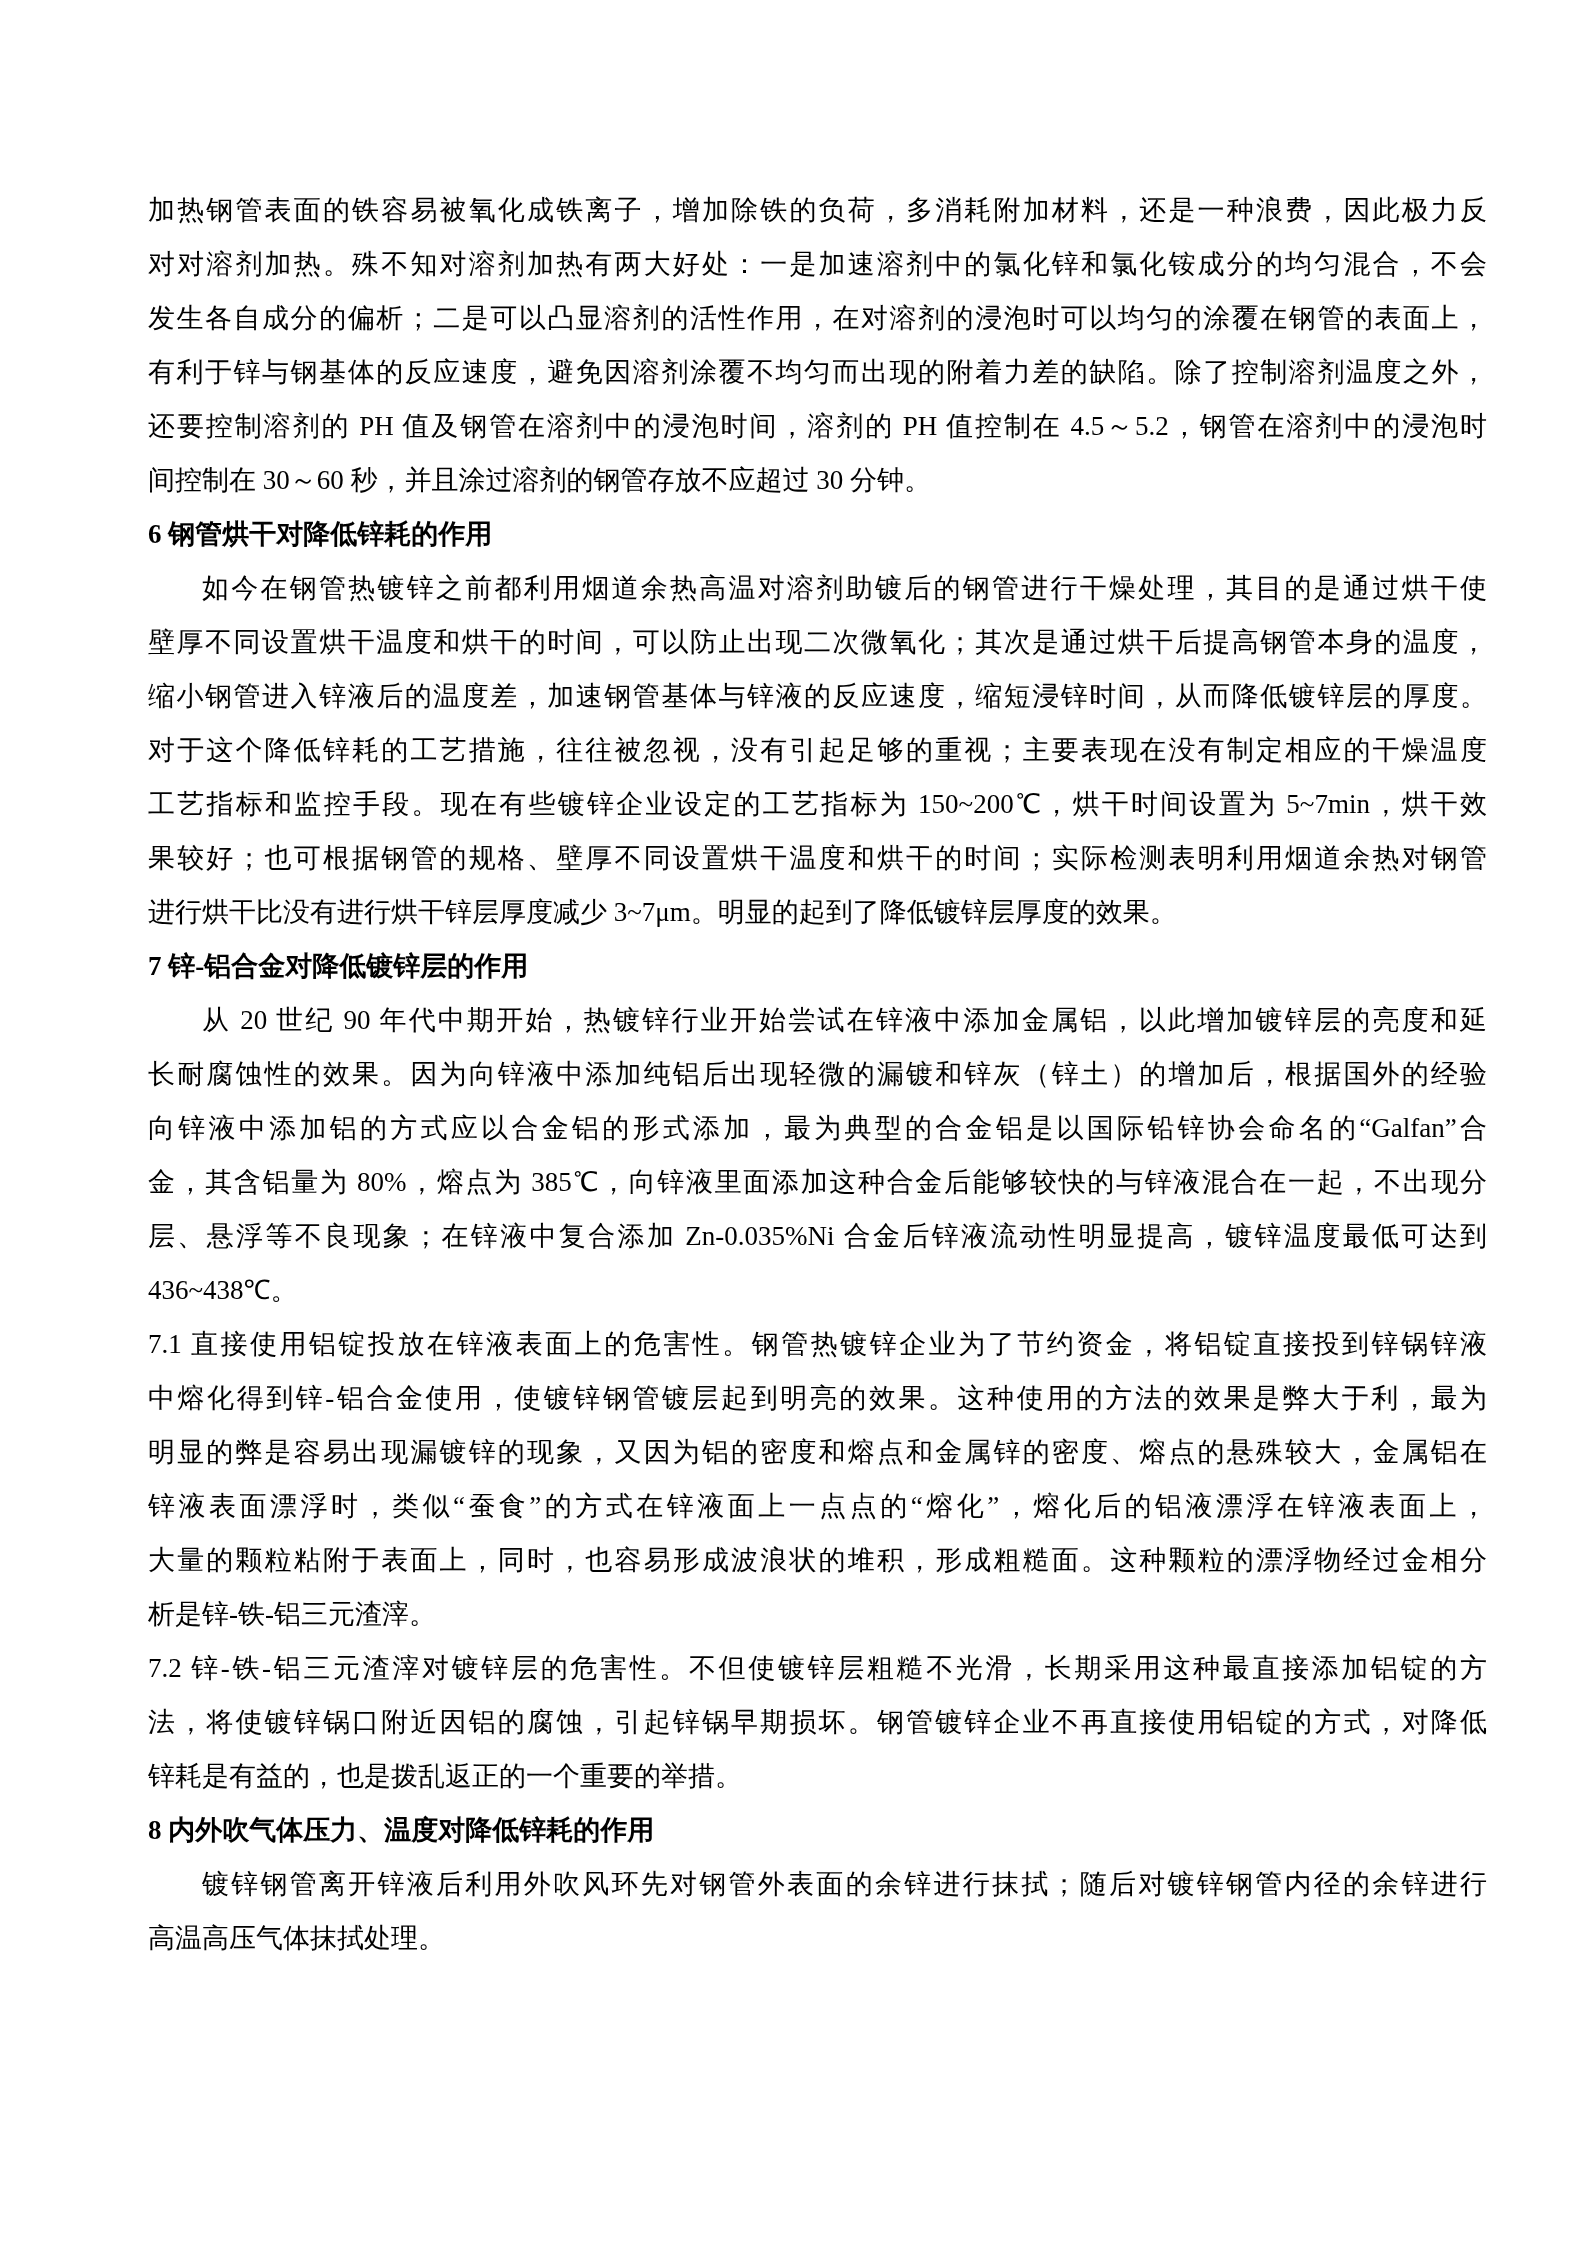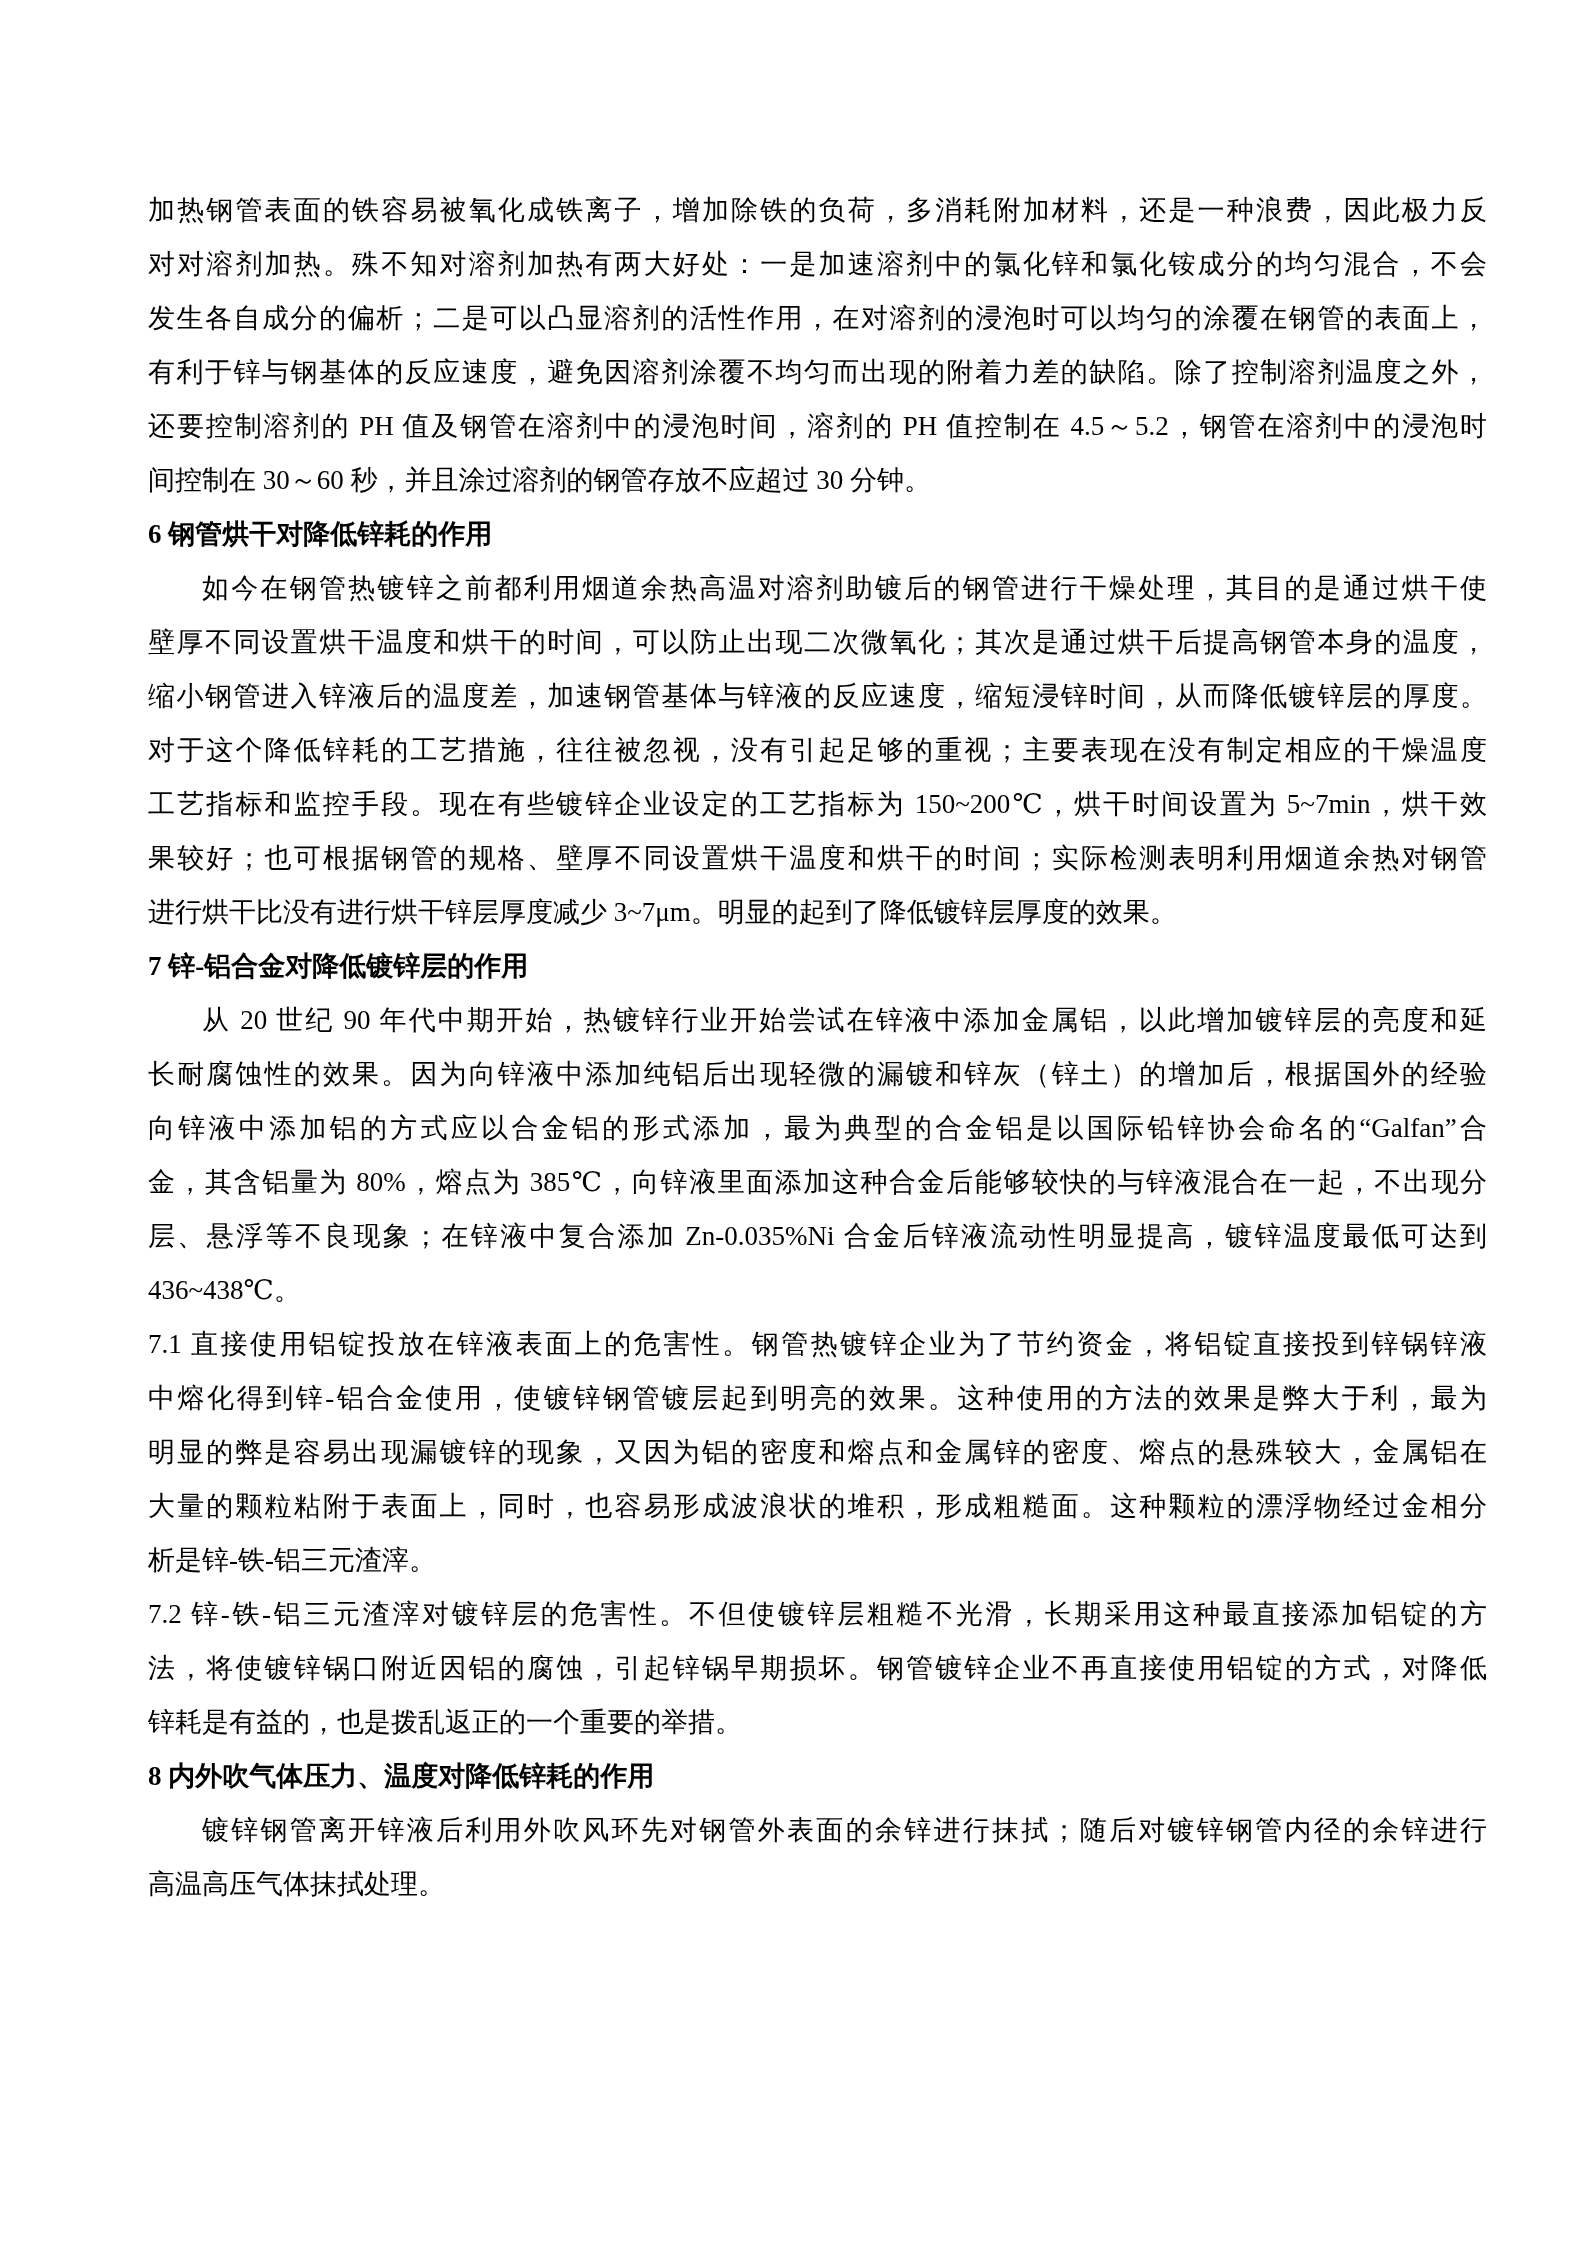--- a/index.html
+++ b/index.html
@@ -17,20 +17,21 @@
     font-family: "Liberation Serif", "DejaVu Serif", serif;
     font-size: 27px;
     color: #000000;
     overflow: hidden;
   }
   .line {
     height: 54px;
     line-height: 54px;
     overflow: hidden;
     text-align: left;
+    font-family: Liberation Serif, serif;
   }
   .line.fill {
     text-align: justify;
     text-align-last: justify;
   }
   .line.indent {
     text-indent: 54px;
   }
   .line.heading {
     font-weight: bold;
@@ -59,20 +60,21 @@
     <div class="line heading">7 锌-铝合金对降低镀锌层的作用</div>
     <div class="line body fill indent">从 20 世纪 90 年代中期开始，热镀锌行业开始尝试在锌液中添加金属铝，以此增加镀锌层的亮度和延</div>
     <div class="line body fill">长耐腐蚀性的效果。因为向锌液中添加纯铝后出现轻微的漏镀和锌灰（锌土）的增加后，根据国外的经验</div>
     <div class="line body fill">向锌液中添加铝的方式应以合金铝的形式添加，最为典型的合金铝是以国际铅锌协会命名的“Galfan”合</div>
     <div class="line body fill">金，其含铝量为 80%，熔点为 385℃，向锌液里面添加这种合金后能够较快的与锌液混合在一起，不出现分</div>
     <div class="line body fill">层、悬浮等不良现象；在锌液中复合添加 Zn-0.035%Ni 合金后锌液流动性明显提高，镀锌温度最低可达到</div>
     <div class="line body">436~438℃。</div>
     <div class="line body fill">7.1 直接使用铝锭投放在锌液表面上的危害性。钢管热镀锌企业为了节约资金，将铝锭直接投到锌锅锌液</div>
     <div class="line body fill">中熔化得到锌-铝合金使用，使镀锌钢管镀层起到明亮的效果。这种使用的方法的效果是弊大于利，最为</div>
     <div class="line body fill">明显的弊是容易出现漏镀锌的现象，又因为铝的密度和熔点和金属锌的密度、熔点的悬殊较大，金属铝在</div>
+    <div class="line body fill">锌液表面漂浮时，类似“蚕食”的方式在锌液面上一点点的“熔化”，熔化后的铝液漂浮在锌液表面上，</div>
     <div class="line body fill">大量的颗粒粘附于表面上，同时，也容易形成波浪状的堆积，形成粗糙面。这种颗粒的漂浮物经过金相分</div>
     <div class="line body">析是锌-铁-铝三元渣滓。</div>
     <div class="line body fill">7.2 锌-铁-铝三元渣滓对镀锌层的危害性。不但使镀锌层粗糙不光滑，长期采用这种最直接添加铝锭的方</div>
     <div class="line body fill">法，将使镀锌锅口附近因铝的腐蚀，引起锌锅早期损坏。钢管镀锌企业不再直接使用铝锭的方式，对降低</div>
     <div class="line body">锌耗是有益的，也是拨乱返正的一个重要的举措。</div>
     <div class="line heading">8 内外吹气体压力、温度对降低锌耗的作用</div>
     <div class="line body fill indent">镀锌钢管离开锌液后利用外吹风环先对钢管外表面的余锌进行抹拭；随后对镀锌钢管内径的余锌进行</div>
     <div class="line body">高温高压气体抹拭处理。</div>
   </div>
 

